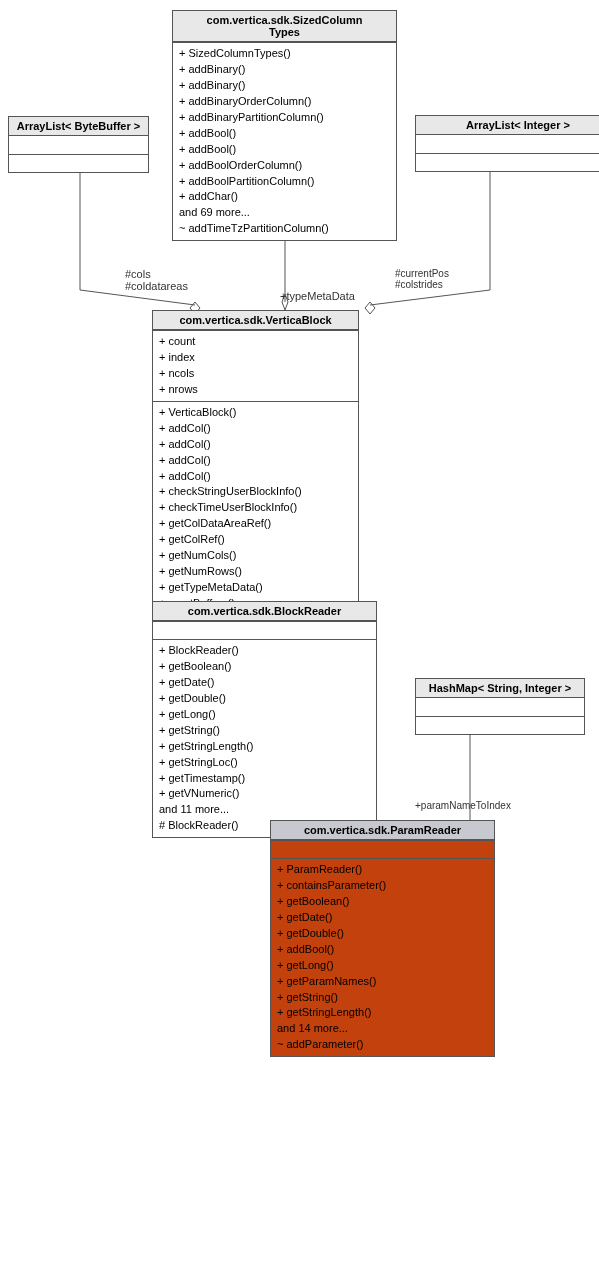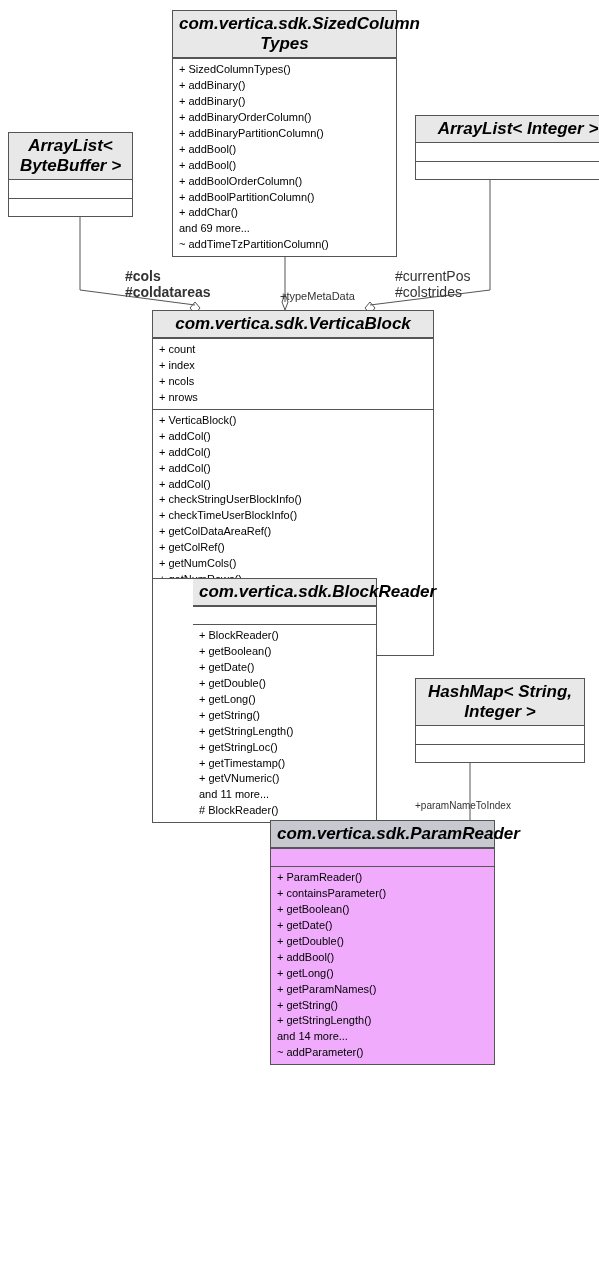--- a/index.html
+++ b/index.html
@@ -25,22 +25,21 @@
       border: 1px solid #555;
       background: #fff;
     }
 
     .uml-box .box-title {
       background: #e8e8e8;
       border-bottom: 1px solid #555;
       padding: 3px 6px;
       text-align: center;
       font-weight: bold;
-      font-size: 17px;
-      font-style: italic;
+      font-size: 11px;
     }
 
     .uml-box .box-section {
       border-top: 1px solid #555;
       padding: 3px 6px;
       font-size: 11px;
       line-height: 1.45;
     }
 
     .uml-box .box-section:first-of-type {
@@ -85,21 +84,21 @@
 
     <line x1="240" y1="740" x2="240" y2="808" stroke="#4040cc" stroke-width="1.5"></line>
     <polygon points="233,743 240,728 247,743" fill="none" stroke="#4040cc" stroke-width="1.5"></polygon>
 
     <line x1="470" y1="720" x2="470" y2="840" stroke="#555" stroke-width="1"></line>
     <line x1="470" y1="840" x2="370" y2="840" stroke="#555" stroke-width="1"></line>
 
     <polygon points="370,837 378,840 370,843 362,840" fill="none" stroke="#555" stroke-width="1"></polygon>
   </svg>
 
-  <div class="uml-box" style="left:8px; top:132px; width:125px;">
+  <div class="uml-box" style="left:8px; top:116px; width:141px;">
     <div class="box-title">ArrayList&lt; ByteBuffer &gt;</div>
     <div class="box-empty"></div>
     <div class="box-section box-empty"></div>
   </div>
 
   <div class="uml-box" style="left:172px; top:10px; width:225px;">
     <div class="box-title">com.vertica.sdk.SizedColumn<br>Types</div>
     <div class="box-section">
       <div>+ SizedColumnTypes()</div>
       <div>+ addBinary()</div>
@@ -115,33 +114,33 @@
       <div>~ addTimeTzPartitionColumn()</div>
     </div>
   </div>
 
   <div class="uml-box" style="left:415px; top:115px; width:206px;">
     <div class="box-title">ArrayList&lt; Integer &gt;</div>
     <div class="box-empty"></div>
     <div class="box-section box-empty"></div>
   </div>
 
-  <div style="position:absolute; left:125px; top:268px; font-size:14px; color:#333;font-weight:bold;">
+  <div style="position:absolute; left:125px; top:268px; font-size:11px; color:#333;">
     <div>#cols</div>
     <div>#coldatareas</div>
   </div>
 
   <div style="position:absolute; left:280px; top:262px; font-size:11px; color:#333;margin-top:28px;">+typeMetaData</div>
 
-  <div style="position:absolute; left:395px; top:268px; font-size:14px; color:#333;">
+  <div style="position:absolute; left:395px; top:268px; font-size:10px; color:#333;">
     <div>#currentPos</div>
     <div>#colstrides</div>
   </div>
 
-  <div class="uml-box" style="left:152px; top:310px; width:282px;">
+  <div class="uml-box" style="left:152px; top:310px; width:207px;">
     <div class="box-title">com.vertica.sdk.VerticaBlock</div>
     <div class="box-section">
       <div>+ count</div>
       <div>+ index</div>
       <div>+ ncols</div>
       <div>+ nrows</div>
     </div>
     <div class="box-section">
       <div>+ VerticaBlock()</div>
       <div>+ addCol()</div>
@@ -154,21 +153,21 @@
       <div>+ getColRef()</div>
       <div>+ getNumCols()</div>
       <div>+ getNumRows()</div>
       <div>+ getTypeMetaData()</div>
       <div>+ resetBuffers()</div>
       <div># clear()</div>
       <div># getInlineColBuffer()</div>
     </div>
   </div>
 
-  <div class="uml-box" style="left:152px; top:578px; width:225px;padding-left:40px;">
+  <div class="uml-box" style="left:152px; top:601px; width:225px;">
     <div class="box-title">com.vertica.sdk.BlockReader</div>
     <div class="box-section box-empty"></div>
     <div class="box-section">
       <div>+ BlockReader()</div>
       <div>+ getBoolean()</div>
       <div>+ getDate()</div>
       <div>+ getDouble()</div>
       <div>+ getLong()</div>
       <div>+ getString()</div>
       <div>+ getStringLength()</div>
@@ -181,21 +180,21 @@
   </div>
 
   <div class="uml-box" style="left:415px; top:678px; width:170px;">
     <div class="box-title">HashMap&lt; String, Integer &gt;</div>
     <div class="box-empty"></div>
     <div class="box-section box-empty"></div>
   </div>
 
   <div style="position:absolute; left:415px; top:800px; font-size:10px; color:#333;">+paramNameToIndex</div>
 
-  <div class="uml-box" style="left:270px; top:820px; width:225px; background:#f0abfc;">
+  <div class="uml-box" style="left:270px; top:820px; width:225px; background:#c2410c;">
     <div class="box-title" style="background:#c8c8d0;">com.vertica.sdk.ParamReader</div>
     <div class="box-section box-empty"></div>
     <div class="box-section">
       <div>+ ParamReader()</div>
       <div>+ containsParameter()</div>
       <div>+ getBoolean()</div>
       <div>+ getDate()</div>
       <div>+ getDouble()</div>
       <div>+ addBool()</div>
       <div>+ getLong()</div>

